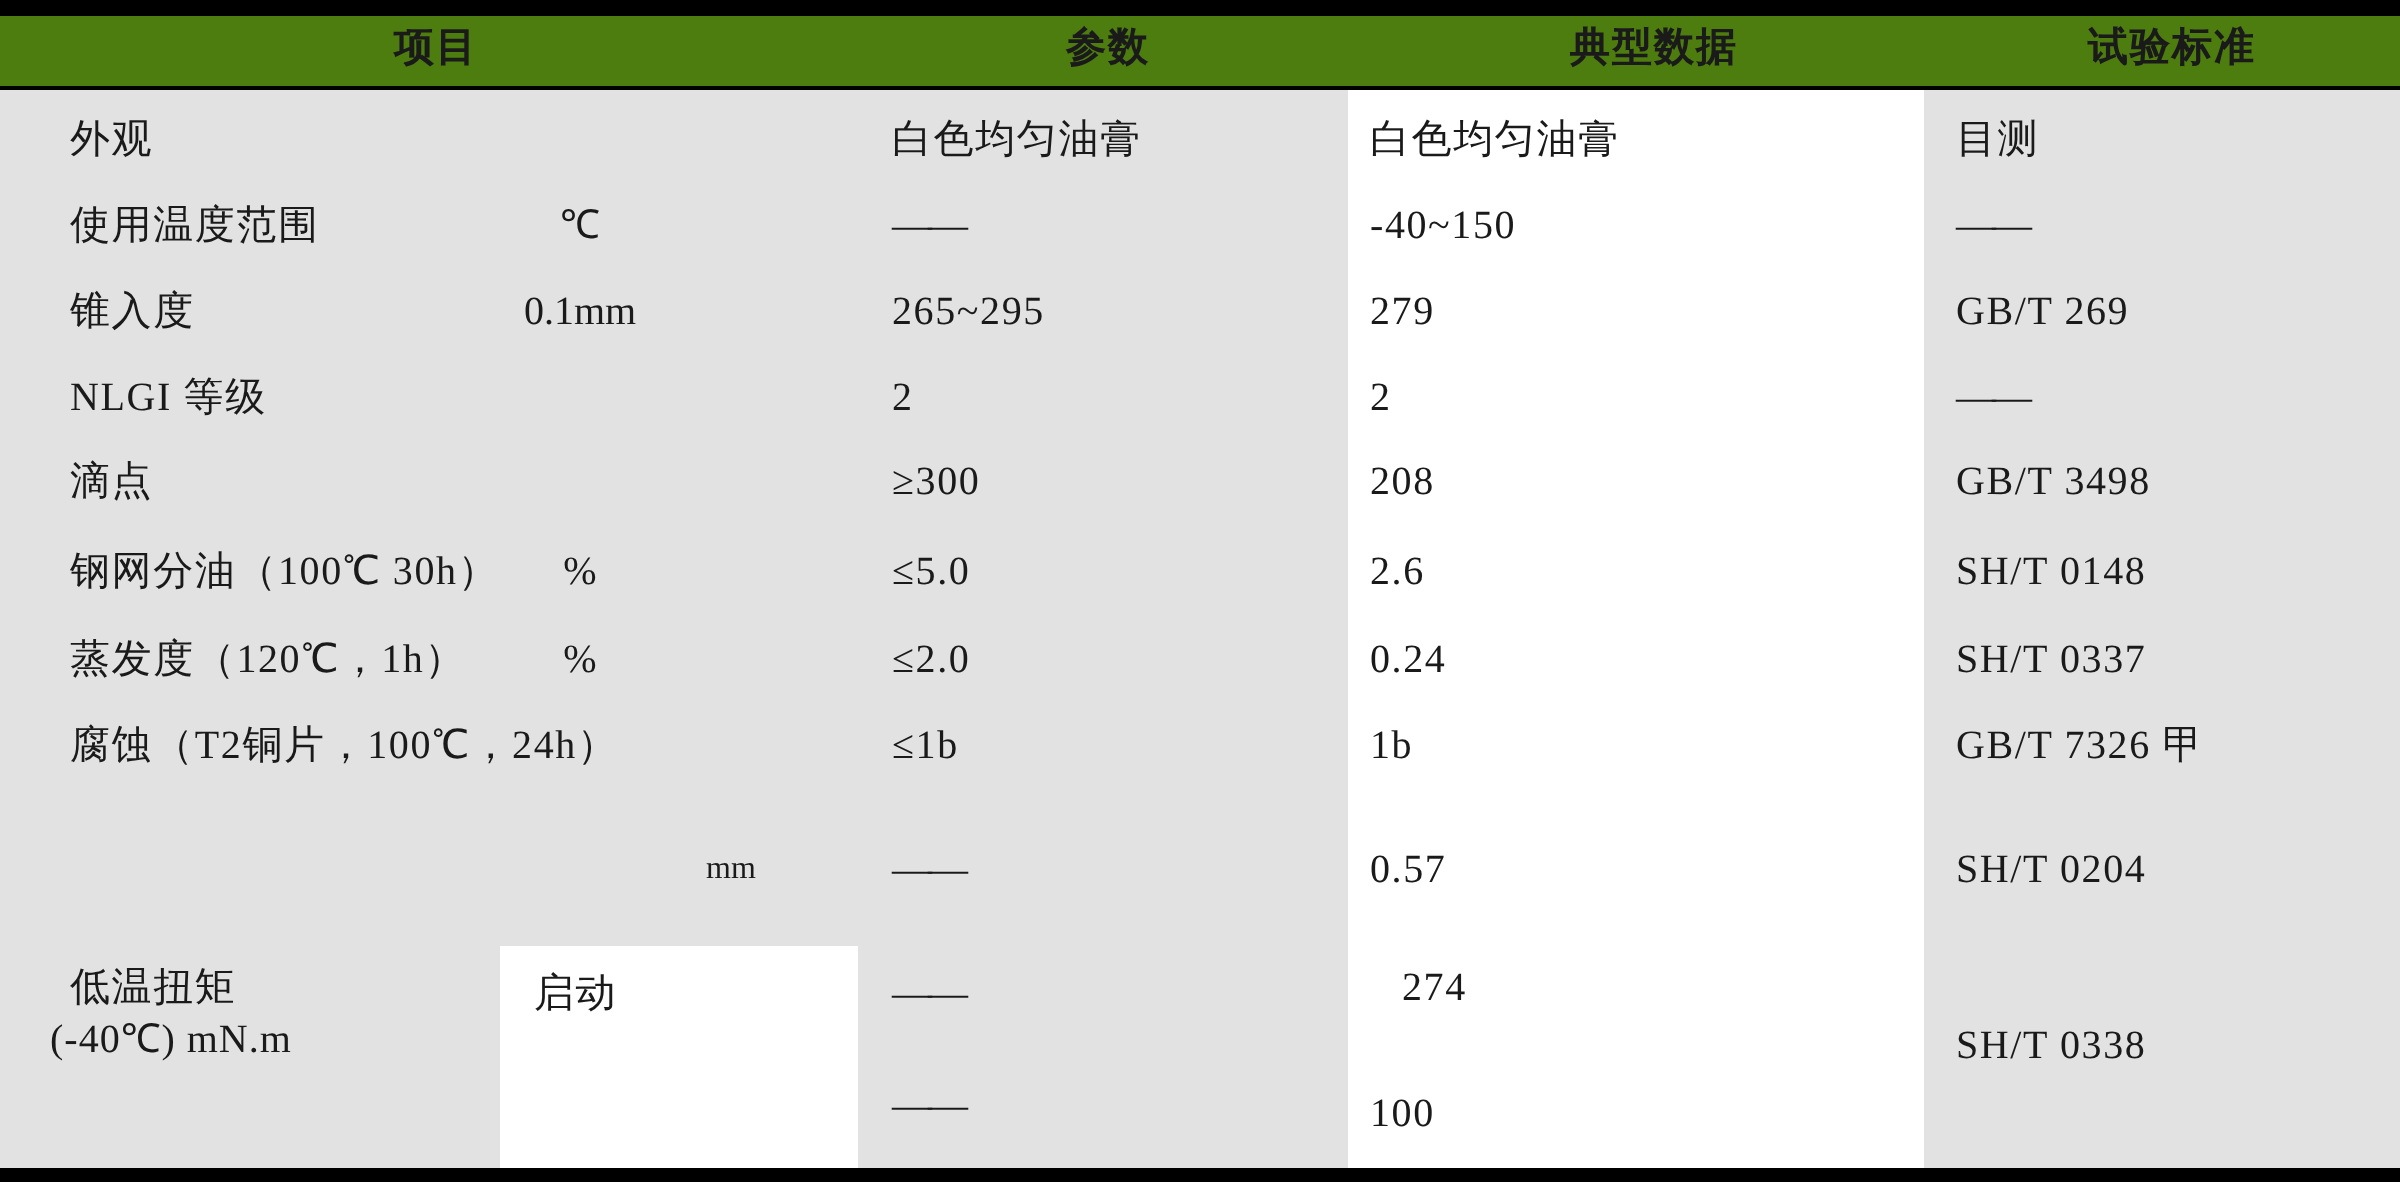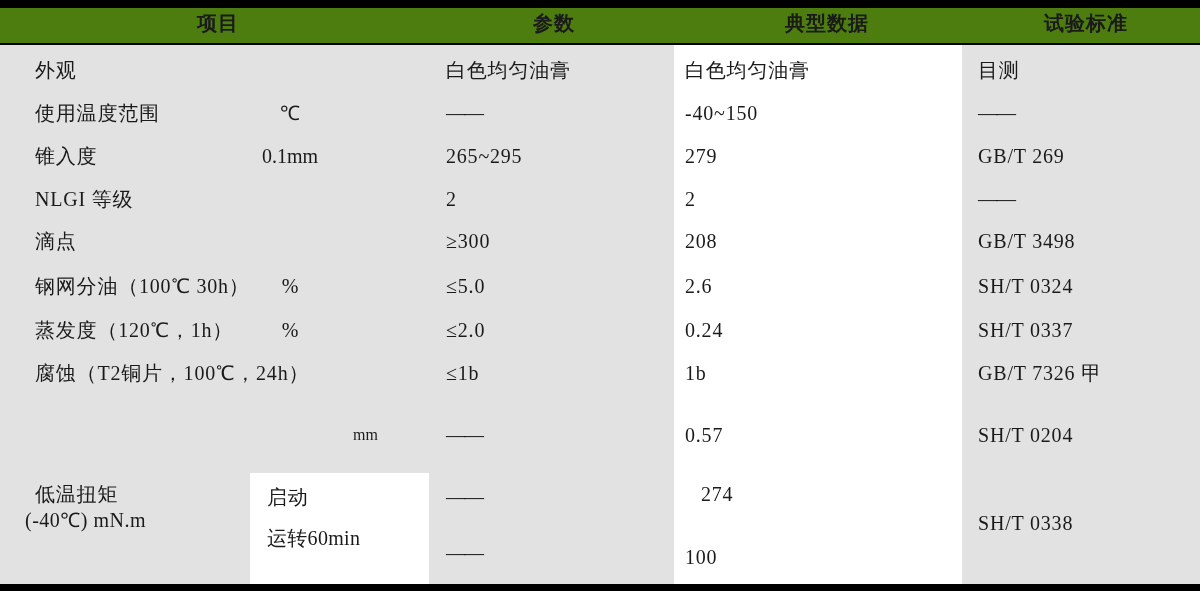--- a/index.html
+++ b/index.html
@@ -88,21 +88,21 @@
 
   <div class="cell c-label r5">滴点</div>
   <div class="cell c-param r5">≥300</div>
   <div class="cell c-typical r5">208</div>
   <div class="cell c-standard r5">GB/T 3498</div>
 
   <div class="cell c-label r6">钢网分油（100℃ 30h）</div>
   <div class="cell c-unit r6">%</div>
   <div class="cell c-param r6">≤5.0</div>
   <div class="cell c-typical r6">2.6</div>
-  <div class="cell c-standard r6">SH/T 0324</div>
+  <div class="cell c-standard r6">SH/T 0148</div>
 
   <div class="cell c-label r7">蒸发度（120℃，1h）</div>
   <div class="cell c-unit r7">%</div>
   <div class="cell c-param r7">≤2.0</div>
   <div class="cell c-typical r7">0.24</div>
   <div class="cell c-standard r7">SH/T 0337</div>
 
   <div class="cell c-label r8">腐蚀（T2铜片，100℃，24h）</div>
   <div class="cell c-param r8">≤1b</div>
   <div class="cell c-typical r8">1b</div>
@@ -110,21 +110,20 @@
 
   <div class="cell c-unit-inline r9" style="position:absolute;height:28px;line-height:28px;font-size:16px;white-space:nowrap;">mm</div>
   <div class="cell c-param r9 dash">——</div>
   <div class="cell c-typical r9">0.57</div>
   <div class="cell c-standard r9">SH/T 0204</div>
 
   <div class="cell c-label lt-label1">低温扭矩</div>
   <div class="cell lt-label2">(-40℃)  mN.m</div>
 
   <div class="cell lt-cond1">启动</div>
-  <div class="cell lt-cond2">运转60min</div>
 
   <div class="cell c-param lt-dash1 dash">——</div>
   <div class="cell c-param lt-dash2 dash">——</div>
 
   <div class="cell c-typical lt-typ1">274</div>
   <div class="cell c-typical lt-typ2">100</div>
 
   <div class="cell c-standard lt-std">SH/T 0338</div>
 
   <div class="bar bar-bottom"></div>

